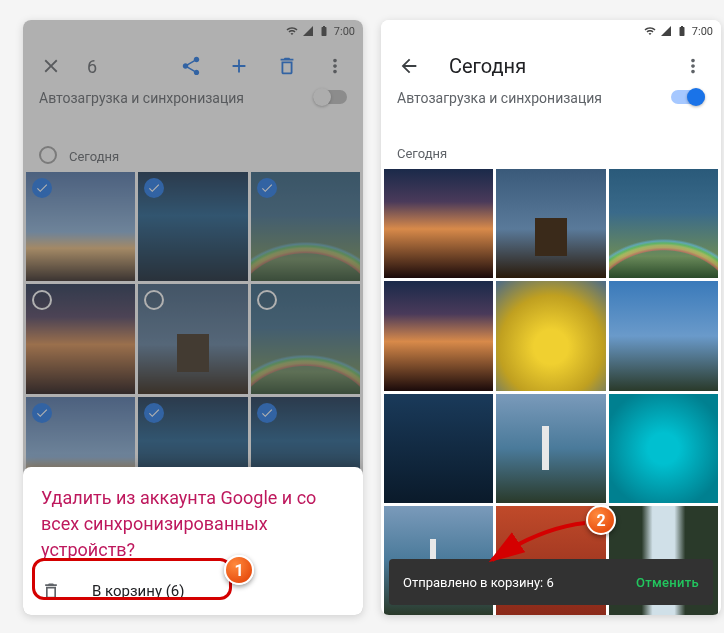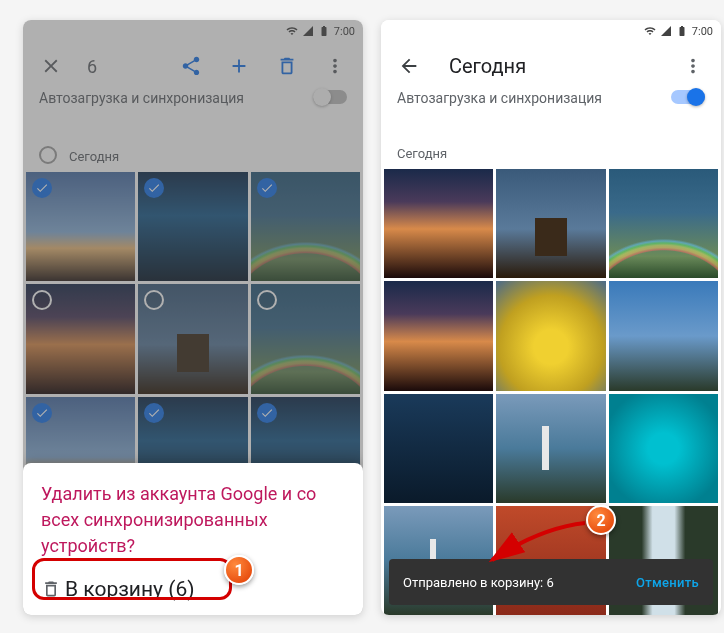--- a/index.html
+++ b/index.html
@@ -25,25 +25,25 @@
   .sect{padding:8px 16px;font-size:13px;color:#5f6368;display:flex;align-items:flex-end;gap:12px}
   .radio{width:18px;height:18px;border:2px solid #9e9e9e;border-radius:50%}
   .grid{display:grid;grid-template-columns:repeat(3,1fr);gap:3px;padding:0 3px}
   .thumb{position:relative;aspect-ratio:1/1;overflow:hidden}
   .check{position:absolute;top:6px;left:6px;width:20px;height:20px;border-radius:50%;display:flex;align-items:center;justify-content:center}
   .check.on{background:#1a73e8}
   .check.on svg{width:14px;height:14px;fill:#fff}
   .check.off{border:2px solid #fff;background:rgba(0,0,0,.1)}
   .sheet{position:absolute;bottom:0;left:0;right:0;background:#fff;border-radius:8px 8px 0 0;padding:18px 18px 14px;box-shadow:0 -2px 12px rgba(0,0,0,.2)}
   .sheet .msg{font-size:18px;color:#be185d;line-height:1.45;margin-bottom:18px}
-  .sheet .act{display:flex;align-items:center;gap:4px;font-size:21px;color:#202124}
+  .sheet .act{display:flex;align-items:center;gap:31px;font-size:15px;color:#202124}
   .sheet .act svg{width:20px;height:20px;fill:#5f6368}
   .overlay{position:absolute;inset:0;background:rgba(80,80,80,.45);pointer-events:none}
   .snackbar{position:absolute;left:8px;right:8px;bottom:10px;background:#323232;color:#fff;border-radius:4px;height:46px;display:flex;align-items:center;padding:0 14px;font-size:13px;justify-content:space-between}
-  .snackbar .undo{color:#0ea5e9;font-weight:500;letter-spacing:.3px}
+  .snackbar .undo{color:#22c55e;font-weight:500;letter-spacing:.3px}
 
   
   .badge{position:absolute;width:30px;height:30px;border-radius:50%;background:radial-gradient(circle at 35% 30%,#ff8a3d,#e03a00);border:2px solid #fff;color:#fff;font-weight:700;font-size:16px;display:flex;align-items:center;justify-content:center;box-shadow:0 2px 5px rgba(0,0,0,.4);z-index:50}
   .ring{position:absolute;border:3px solid #d40000;border-radius:12px;z-index:40;pointer-events:none}
   .arrow{position:absolute;z-index:45}
 
   
   .sky{background:linear-gradient(180deg,#4a6fa5 0%,#87aed6 55%,#e8b878 70%,#2b1f1a 100%)}
   .mtn{background:linear-gradient(180deg,#0e2a4a 0%,#1a5a8a 40%,#0a1a2a 100%)}
   .rb{background:linear-gradient(180deg,#2a5a7a 0%,#3a6a8a 40%,#6a8a5a 80%,#2a4a2a 100%);position:relative}

